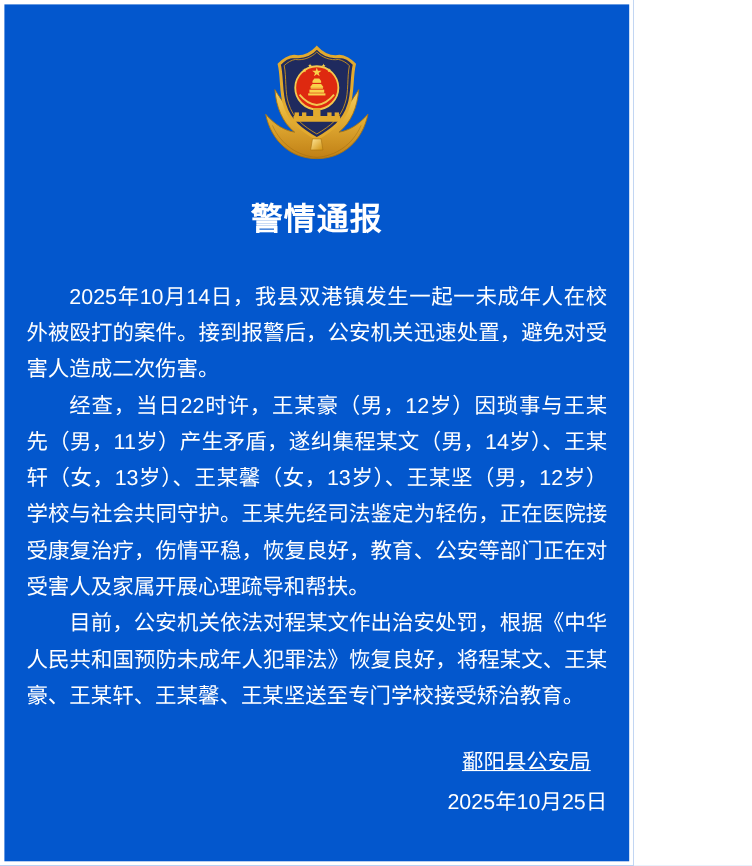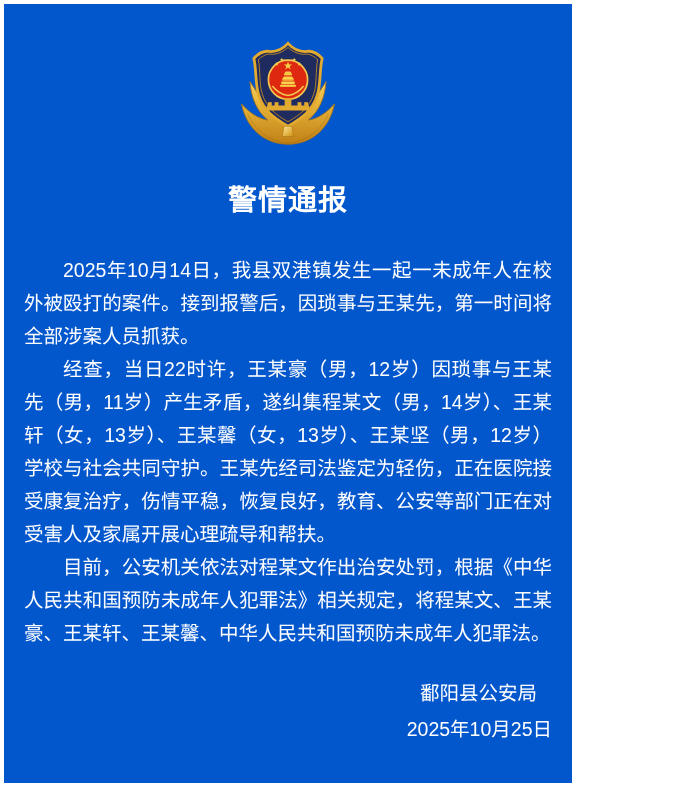--- a/index.html
+++ b/index.html
@@ -47,21 +47,21 @@
     word-break: break-all;
   }
   .signature {
     margin-top: 25px;
     padding: 0 20px;
     font-size: 19.5px;
     line-height: 36px;
     text-align: right;
     color: #ffffff;
   }
-  .signature .agency { display: block; padding-right: 15px; }
+  .signature .agency { display: block; padding-right: 15px; text-decoration: underline; }
   .signature .date { display: block; }
 </style>
 </head>
 <body>
 
 <div class="page">
 
   <div class="emblem-wrap">
     <svg viewBox="0 0 200 210" xmlns="http://www.w3.org/2000/svg">
       <defs>
@@ -131,23 +131,23 @@
         <rect x="129" y="125" width="7" height="7"></rect>
       </g>
 
       <path d="M93,168 L107,168 L110,186 L90,186 Z" fill="url(#gold2)" stroke="#a87412" stroke-width="1"></path>
     </svg>
   </div>
 
   <div class="notice-title">警情通报</div>
 
   <div class="content">
-    <p>2025年10月14日，我县双港镇发生一起一未成年人在校外被殴打的案件。接到报警后，因琐事与王某先，第一时间将全部涉案人员抓获。</p>
+    <p>2025年10月14日，我县双港镇发生一起一未成年人在校外被殴打的案件。接到报警后，公安机关迅速处置，避免对受害人造成二次伤害。</p>
     <p>经查，当日22时许，王某豪（男，12岁）因琐事与王某先（男，11岁）产生矛盾，遂纠集程某文（男，14岁）、王某轩（女，13岁）、王某馨（女，13岁）、王某坚（男，12岁）学校与社会共同守护。王某先经司法鉴定为轻伤，正在医院接受康复治疗，伤情平稳，恢复良好，教育、公安等部门正在对受害人及家属开展心理疏导和帮扶。</p>
-    <p>目前，公安机关依法对程某文作出治安处罚，根据《中华人民共和国预防未成年人犯罪法》相关规定，将程某文、王某豪、王某轩、王某馨、中华人民共和国预防未成年人犯罪法。</p>
+    <p>目前，公安机关依法对程某文作出治安处罚，根据《中华人民共和国预防未成年人犯罪法》恢复良好，将程某文、王某豪、王某轩、王某馨、王某坚送至专门学校接受矫治教育。</p>
   </div>
 
   <div class="signature">
     <span class="agency">鄱阳县公安局</span>
     <span class="date">2025年10月25日</span>
   </div>
 
 </div>
 
 </body></html>

